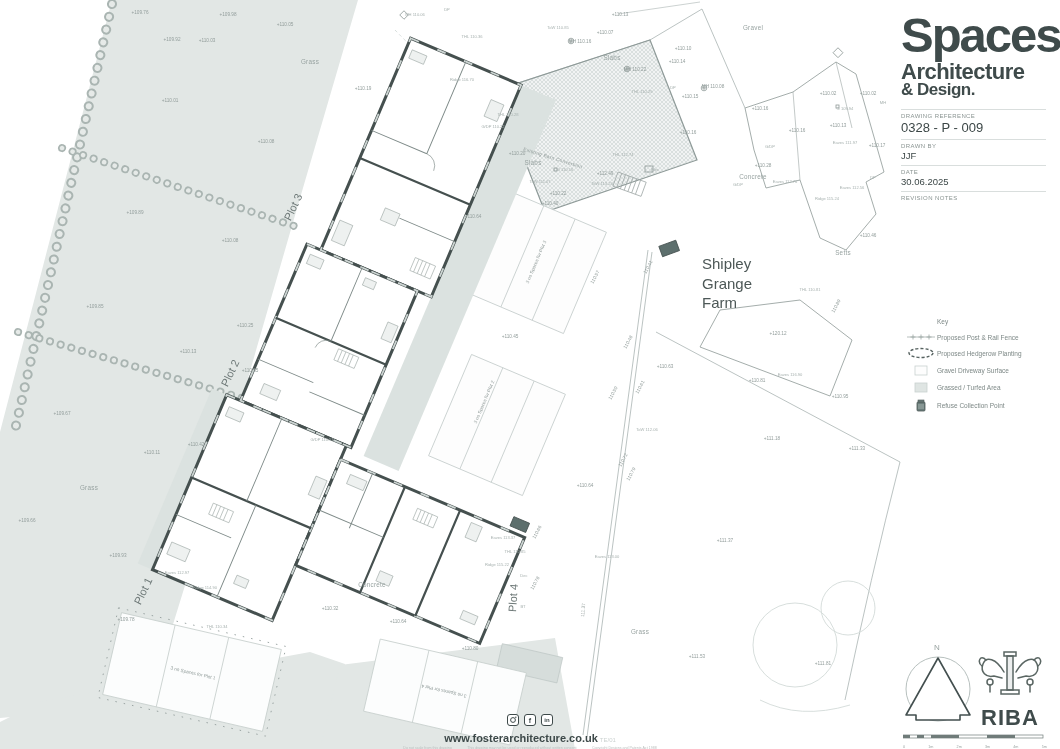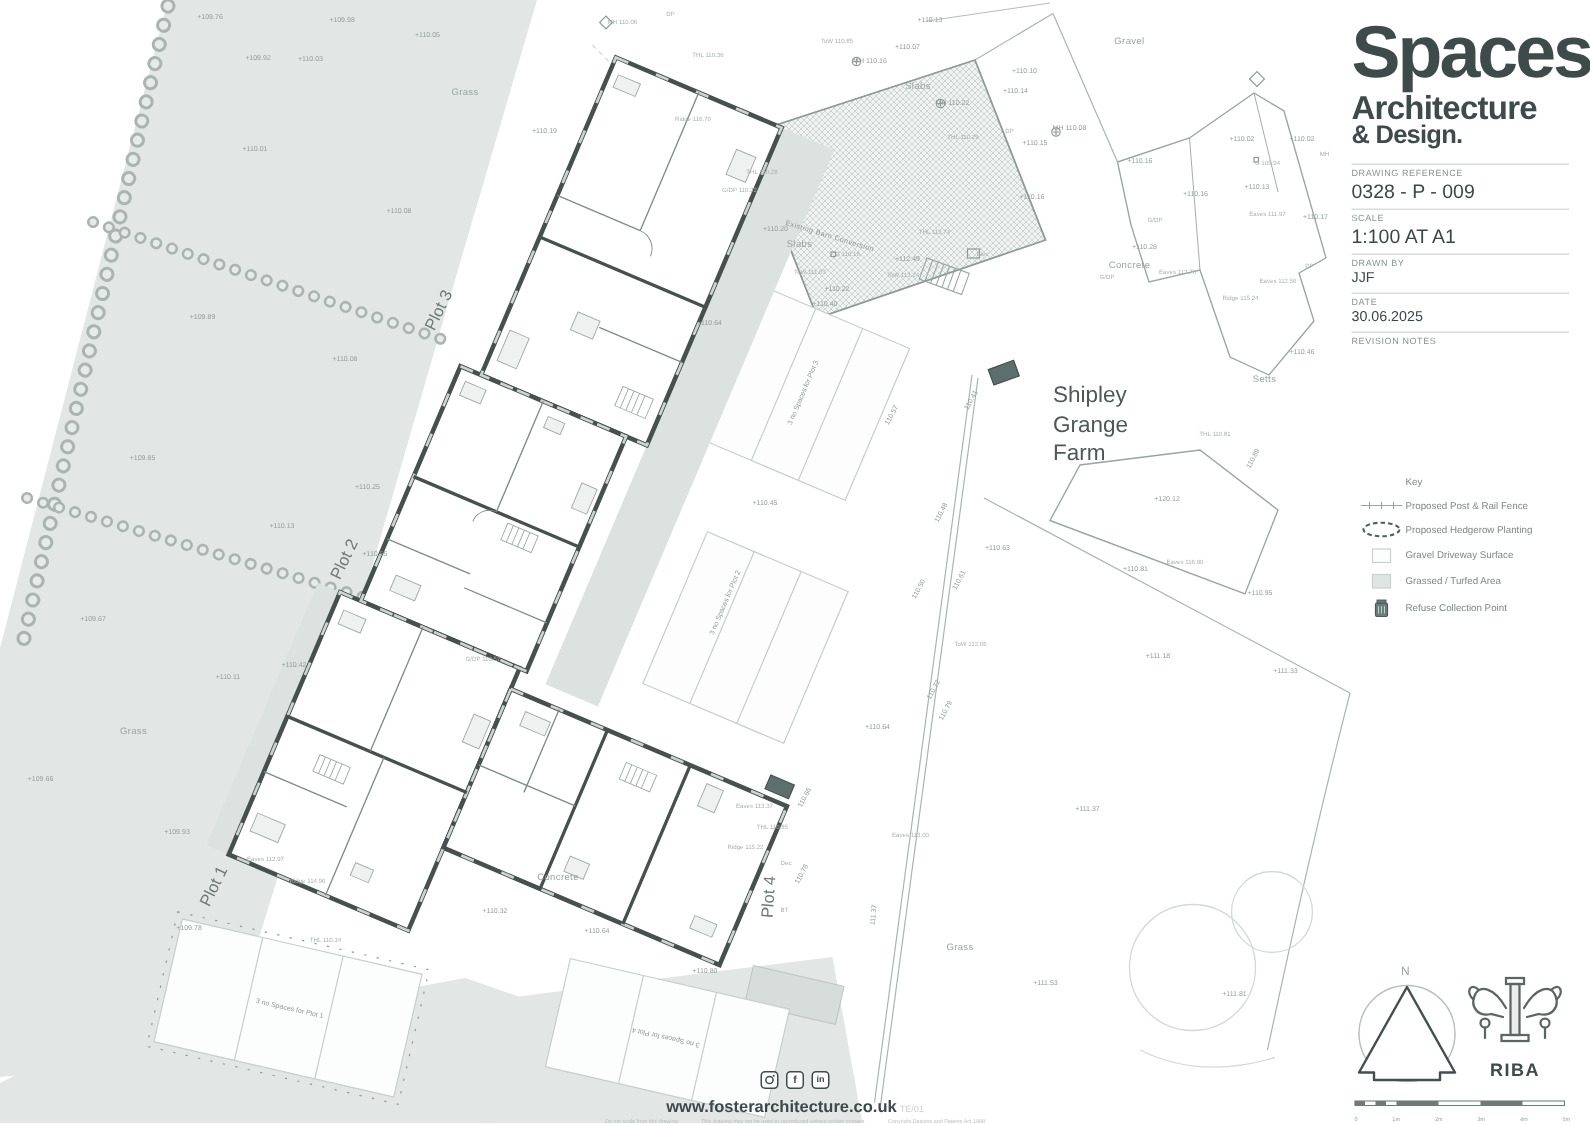--- a/index.html
+++ b/index.html
@@ -30,21 +30,21 @@
   
   .key{position:absolute;left:905px;top:318px;width:150px}
   .key-title{font-size:6.5px;color:#7d8886;margin:0 0 8px 32px}
   .key-row{display:flex;align-items:center;margin-bottom:6px}
   .key-icon{width:32px;display:flex;justify-content:center;align-items:center}
   .key-label{font-size:6.5px;color:#7d8886}
   
   .compass{position:absolute;left:900px;top:645px}
   .compass .nlab{position:absolute;left:34px;top:-2px;font-size:8px;color:#9aa4a2}
   .riba{position:absolute;left:975px;top:650px;width:70px;text-align:center}
-  .riba-name{font-size:12px;font-weight:bold;color:#3f4b4b;letter-spacing:1px;margin-top:1px}
+  .riba-name{font-size:22px;font-weight:bold;color:#3f4b4b;letter-spacing:1px;margin-top:1px}
   .scalebar{position:absolute;left:903px;top:726px;width:144px}
   .scale-labels{display:flex;justify-content:space-between;font-size:6px;transform:scale(.62);transform-origin:left top;width:232px;color:#9aa4a2;margin-top:1px}
   
   .footer{position:absolute;left:380px;top:714px;width:300px;text-align:center}
   .soc-row{display:flex;justify-content:center;gap:5px;margin-bottom:2px}
   .soc{width:12px;height:12px;border:1px solid #3e4a4a;border-radius:3px;display:flex;align-items:center;justify-content:center;color:#3e4a4a;font-size:7px;font-weight:bold;background:#fff;cursor:pointer}
   .site-url{font-size:11px;font-weight:bold;color:#3d4949;cursor:pointer;display:inline}
   .rev{font-size:6px;color:#ccd2d1;display:inline;margin-left:2px}
   .fineprint{display:flex;justify-content:center;gap:26px;font-size:6px;color:#b9bfbe;transform:scale(.6);transform-origin:center top;width:500px;margin-left:-100px;white-space:nowrap}
 </style>
@@ -347,24 +347,20 @@
     <div class="logo">
       <div class="l1">Spaces</div>
       <div class="l2">Architecture</div>
       <div class="l3">&amp; Design.</div>
     </div>
     <div id="tb-fields">
         <div class="tb-field big">
           <div class="flabel">DRAWING REFERENCE</div>
           <div class="fvalue">0328 - P - 009</div>
         </div>
-        <div class="tb-field big">
-          <div class="flabel">SCALE</div>
-          <div class="fvalue">1:100 AT A1</div>
-        </div>
         <div class="tb-field">
           <div class="flabel">DRAWN BY</div>
           <div class="fvalue">JJF</div>
         </div>
         <div class="tb-field">
           <div class="flabel">DATE</div>
           <div class="fvalue">30.06.2025</div>
         </div>
         <div class="tb-field">
           <div class="flabel">REVISION NOTES</div>

